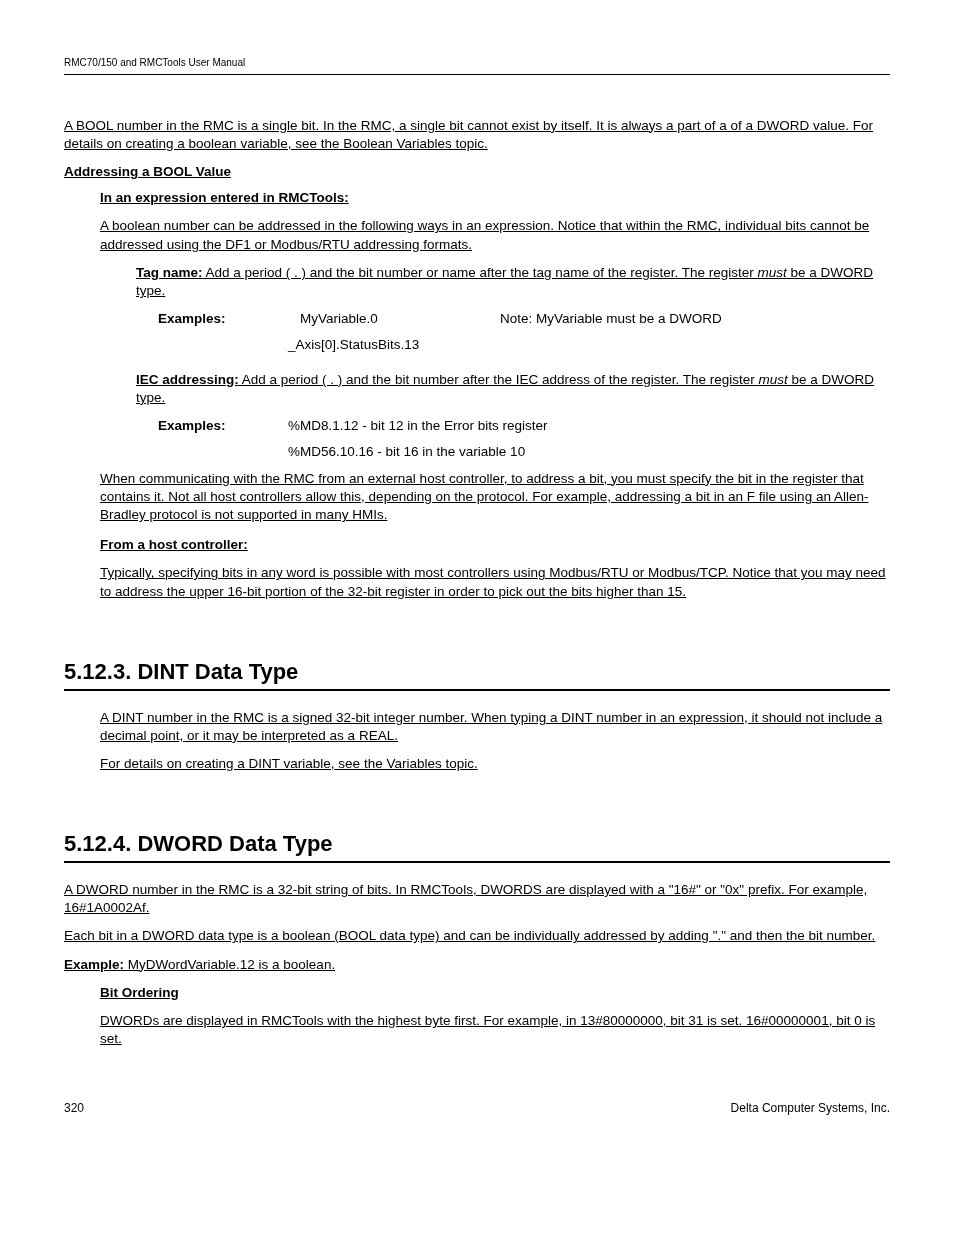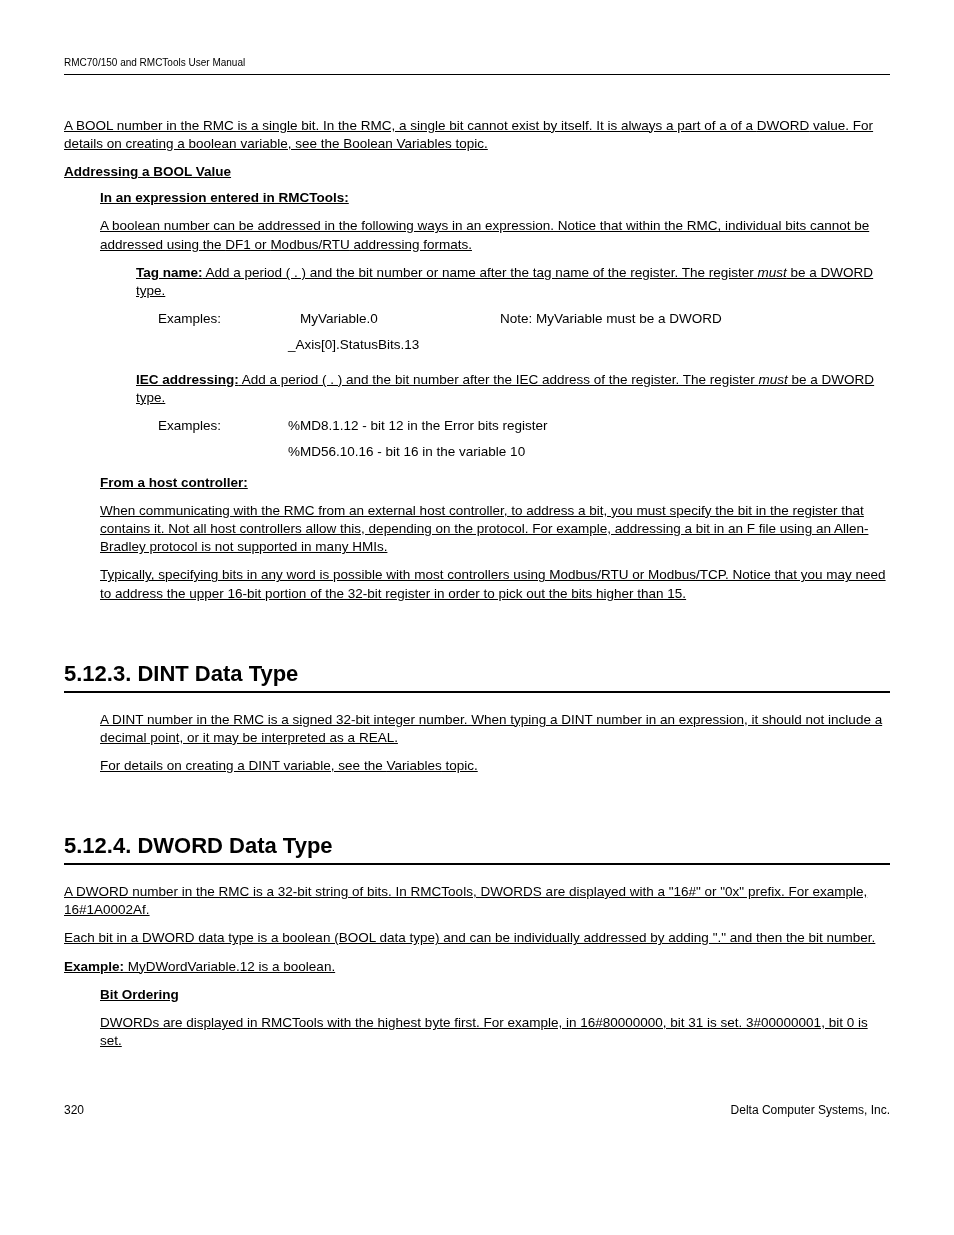--- a/index.html
+++ b/index.html
@@ -20,21 +20,21 @@
     margin-bottom: 42px;
     font-size: 10px;
   }
   .p { margin: 0 0 10px 0; text-decoration: underline; }
   .indent1 { margin-left: 36px; }
   .underline { text-decoration: underline; }
   .italic { font-style: italic; }
   .bold { font-weight: bold; }
   .h-bold { font-weight: bold; margin-top: 10px; margin-bottom: 8px; }
   .row { display: flex; margin-bottom: 8px;}
-  .row .lab { width: 130px; font-weight: normal; flex-shrink:0;}
+  .row .lab { width: 130px; font-weight: bold; flex-shrink:0;}
   .row .col1 { width: 200px; flex-shrink:0;margin-left:12px;}
   .row .col1rest {  }
   .h2 {
     font-size: 22px;
     font-weight: bold;
     margin-top: 56px;
     margin-bottom: 2px;
   }
   .hr-thick {
     border: none;
@@ -91,22 +91,22 @@
     <div class="row">
       <div class="lab">Examples:</div>
       <div>%MD8.1.12 - bit 12 in the Error bits register</div>
     </div>
     <div class="row">
       <div class="lab"></div>
       <div>%MD56.10.16 - bit 16 in the variable 10</div>
     </div>
   </div>
 
+  <div class="p">When communicating with the RMC from an external host controller, to address a bit, you must specify the bit in the register that contains it. Not all host controllers allow this, depending on the protocol. For example, addressing a bit in an F file using an Allen-Bradley protocol is not supported in many HMIs.</div>
   <div class="p bold" style="margin-top:12px;">From a host controller:</div>
-  <div class="p">When communicating with the RMC from an external host controller, to address a bit, you must specify the bit in the register that contains it. Not all host controllers allow this, depending on the protocol. For example, addressing a bit in an F file using an Allen-Bradley protocol is not supported in many HMIs.</div>
   <div class="p">Typically, specifying bits in any word is possible with most controllers using Modbus/RTU or Modbus/TCP. Notice that you may need to address the upper 16-bit portion of the 32-bit register in order to pick out the bits higher than 15.</div>
 </div>
 
 <div class="h2">5.12.3. DINT Data Type</div>
 <hr class="hr-thick">
 <div class="indent1">
   <div class="p">A DINT number in the RMC is a signed 32-bit integer number. When typing a DINT number in an expression, it should not include a decimal point, or it may be interpreted as a REAL.</div>
   <div class="p">
     <span>For details on creating a DINT variable, see the </span><span class="underline">Variables</span><span> topic.</span>
   </div>
@@ -114,19 +114,19 @@
 
 <div class="h2">5.12.4. DWORD Data Type</div>
 <hr class="hr-thick">
 <div class="p">A DWORD number in the RMC is a 32-bit string of bits. In RMCTools, DWORDS are displayed with a "16#" or "0x" prefix. For example, 16#1A0002Af.</div>
 <div class="p">Each bit in a DWORD data type is a boolean (BOOL data type) and can be individually addressed by adding "." and then the bit number.</div>
 <div class="p">
   <span class="bold">Example:</span><span> MyDWordVariable.12 is a boolean.</span>
 </div>
 <div class="indent1">
   <div class="p bold">Bit Ordering</div>
-  <div class="p">DWORDs are displayed in RMCTools with the highest byte first. For example, in 16#80000000, bit 31 is set. 3#00000001, bit 0 is set.</div>
+  <div class="p">DWORDs are displayed in RMCTools with the highest byte first. For example, in 13#80000000, bit 31 is set. 16#00000001, bit 0 is set.</div>
 </div>
 
 <div class="footer">
   <span>320</span>
   <span>Delta Computer Systems, Inc.</span>
 </div>
 
 </body></html>

